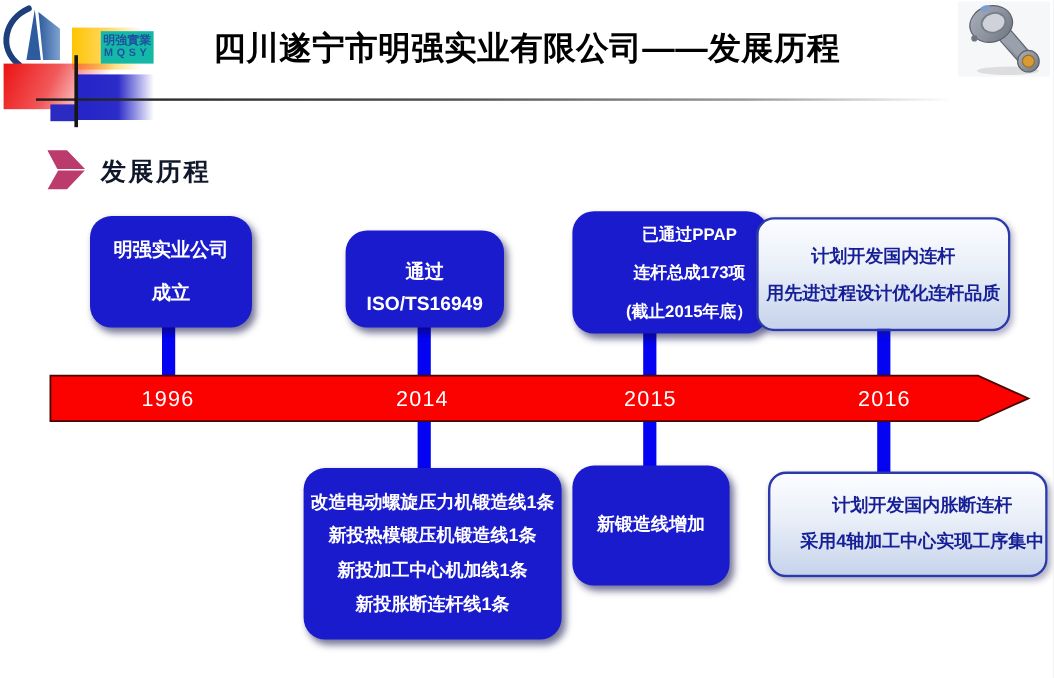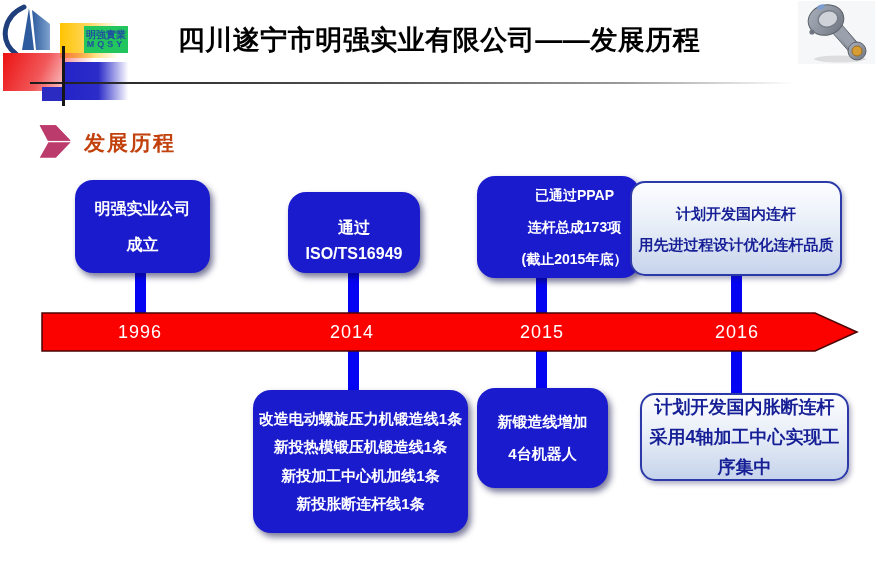--- a/index.html
+++ b/index.html
@@ -5,21 +5,21 @@
   html,body { margin:0; padding:0; background:#e9e9e9; }
   .slide {
     position:relative; width:878px; height:565px; background:#ffffff;
     font-family:"Liberation Sans", sans-serif; overflow:hidden; margin:0 auto;
   }
   .abs { position:absolute; }
 
   
   .logo-sail { left:2px; top:2px; width:96px; height:56px; }
   .logo-textbox {
-    left:84px; top:26px; width:44px; height:27px; background:#22c55e;
+    left:84px; top:26px; width:44px; height:27px; background:#14b8a6;
     display:flex; flex-direction:column; align-items:center; justify-content:center;
     z-index:5; line-height:1.1;
   }
   .logo-cn { font-size:10px; font-weight:bold; color:#2050A0; }
   .logo-en { font-size:9px; font-weight:bold; color:#2050A0; letter-spacing:3px; }
   .dec-yellow { left:60px; top:23px; width:62px; height:35px;
     background:linear-gradient(90deg,#FFC400 0%,#FFD75E 45%,rgba(255,248,220,0) 95%); z-index:1; }
   .dec-red { left:3px; top:53px; width:100px; height:38px;
     background:linear-gradient(115deg,#EC1212 0%,#F1585A 40%,rgba(255,240,240,0) 80%); z-index:2; }
   .dec-blue { left:63px; top:62px; width:68px; height:38px;
@@ -30,21 +30,21 @@
   .dec-vline { left:62px; top:46px; width:3px; height:60px; background:#161616; z-index:4; }
 
   .slide-title {
     left:0; right:0; top:22px; text-align:center; color:#000;
     font-size:27px; font-weight:bold; z-index:6; letter-spacing:0.5px;
   }
   .conrod { right:3px; top:1px; width:77px; height:63px; z-index:6; }
 
   
   .chevron { left:36px; top:124px; width:37px; height:35px; }
-  .section-label { left:84px; top:129px; font-size:21px; font-weight:bold; color:#c2410c; letter-spacing:2px; }
+  .section-label { left:84px; top:129px; font-size:21px; font-weight:bold; color:#0f172a; letter-spacing:2px; }
 
   
   .stem { position:absolute; width:11px; background:#0404F2; z-index:1; }
   .arrow-svg { left:40px; top:310px; width:820px; height:44px; z-index:2; }
   .year {
     position:absolute; top:322px; transform:translateX(-50%); z-index:3;
     color:#ffffff; font-size:18px; letter-spacing:1px;
   }
 
   .box { position:absolute; display:flex; flex-direction:column; justify-content:center;
@@ -58,21 +58,21 @@
     border:2px solid #2B3AA8; border-radius:15px; color:#161F96; font-weight:bold;
     box-shadow:2px 3px 5px rgba(30,30,90,0.35);
   }
   .b-1996   { left:75px;  top:180px; width:135px; height:93px;  font-size:16px; line-height:36px; }
   .b-2014t  { left:288px; top:192px; width:132px; height:81px;  font-size:16px; line-height:26px;
               justify-content:center; padding-top:17px; box-sizing:border-box; }
   .b-2015t  { left:477px; top:176px; width:131px; height:102px; font-size:14px; line-height:32px;padding-left:32px; }
   .b-2016t  { left:630px; top:181px; width:208px; height:91px;  font-size:15px; line-height:31px; }
   .b-2014b  { left:233px; top:390px; width:215px; height:143px; font-size:15px; line-height:28.5px;margin-left:20px; }
   .b-2015b  { left:477px; top:388px; width:131px; height:100px; font-size:15px; line-height:32px; }
-  .b-2016b  { left:640px; top:393px; width:205px; height:84px;  font-size:18px; line-height:30px; }
+  .b-2016b  { left:640px; top:393px; width:205px; height:84px;  font-size:15px; line-height:30px;padding-left:24px; }
 
   .s-1996     { left:135px; top:270px; height:45px; }
   .s-2014-top { left:348px; top:268px; height:47px; }
   .s-2014-bot { left:348px; top:351px; height:41px; }
   .s-2015-top { left:536px; top:276px; height:39px; }
   .s-2015-bot { left:536px; top:351px; height:39px; }
   .s-2016-top { left:731px; top:270px; height:45px; }
   .s-2016-bot { left:731px; top:351px; height:44px; }
 </style>
 </head>
@@ -165,20 +165,19 @@
   </div>
 
   <div class="box box-dark b-2014b">
     <div>改造电动螺旋压力机锻造线1条</div>
     <div>新投热模锻压机锻造线1条</div>
     <div>新投加工中心机加线1条</div>
     <div>新投胀断连杆线1条</div>
   </div>
   <div class="box box-dark b-2015b">
     <div>新锻造线增加</div>
-    <div>4台机器人</div>
   </div>
   <div class="box box-light b-2016b">
     <div>计划开发国内胀断连杆</div>
     <div>采用4轴加工中心实现工序集中</div>
   </div>
 
 </div>
 
 </body></html>

